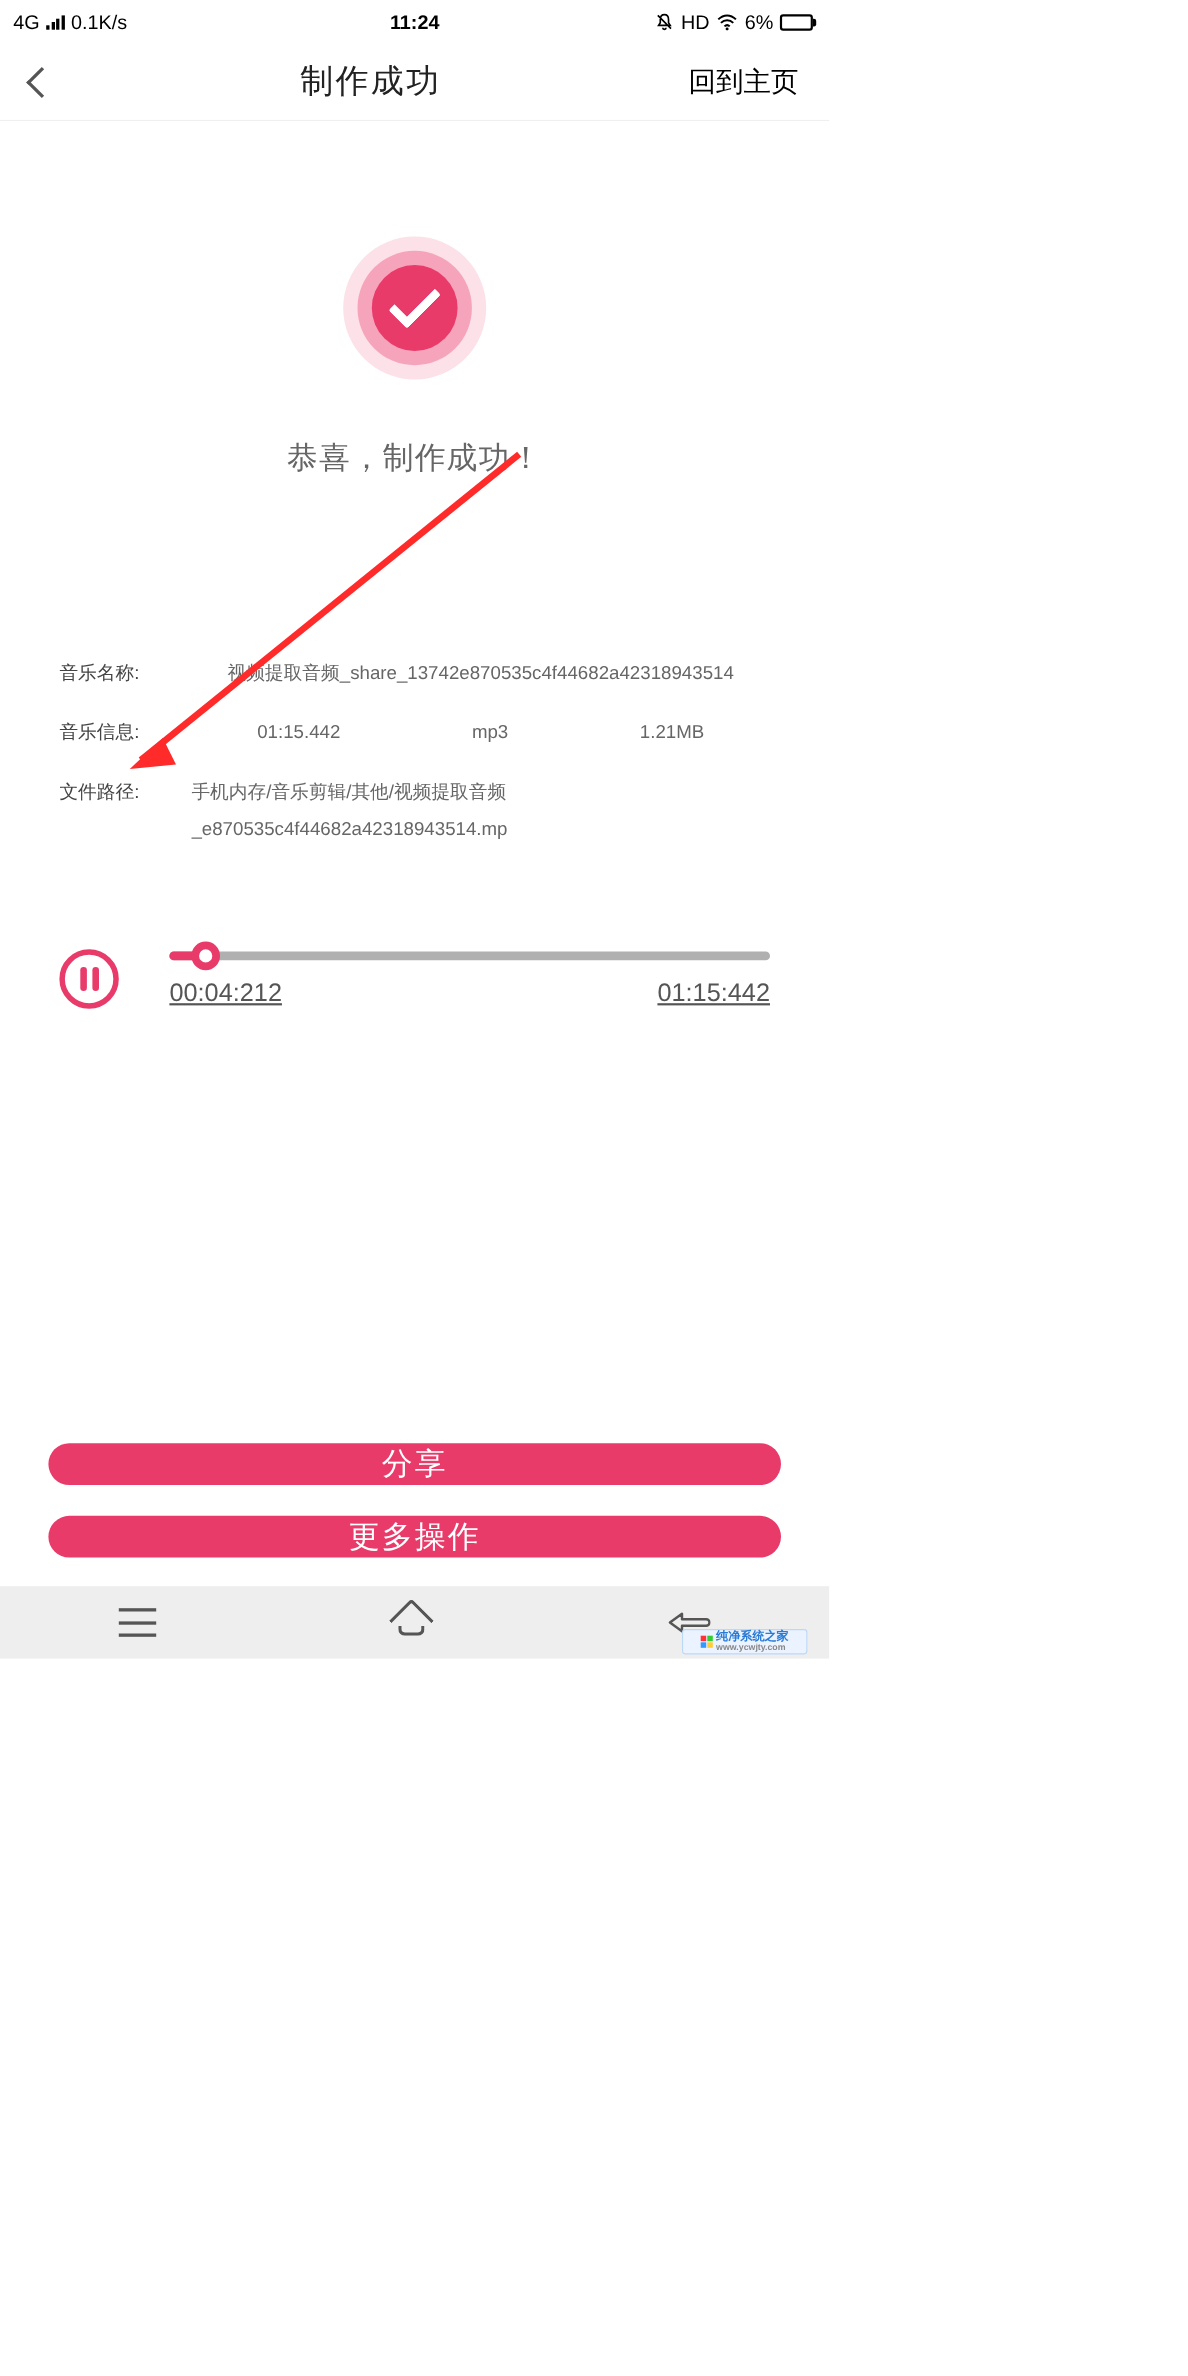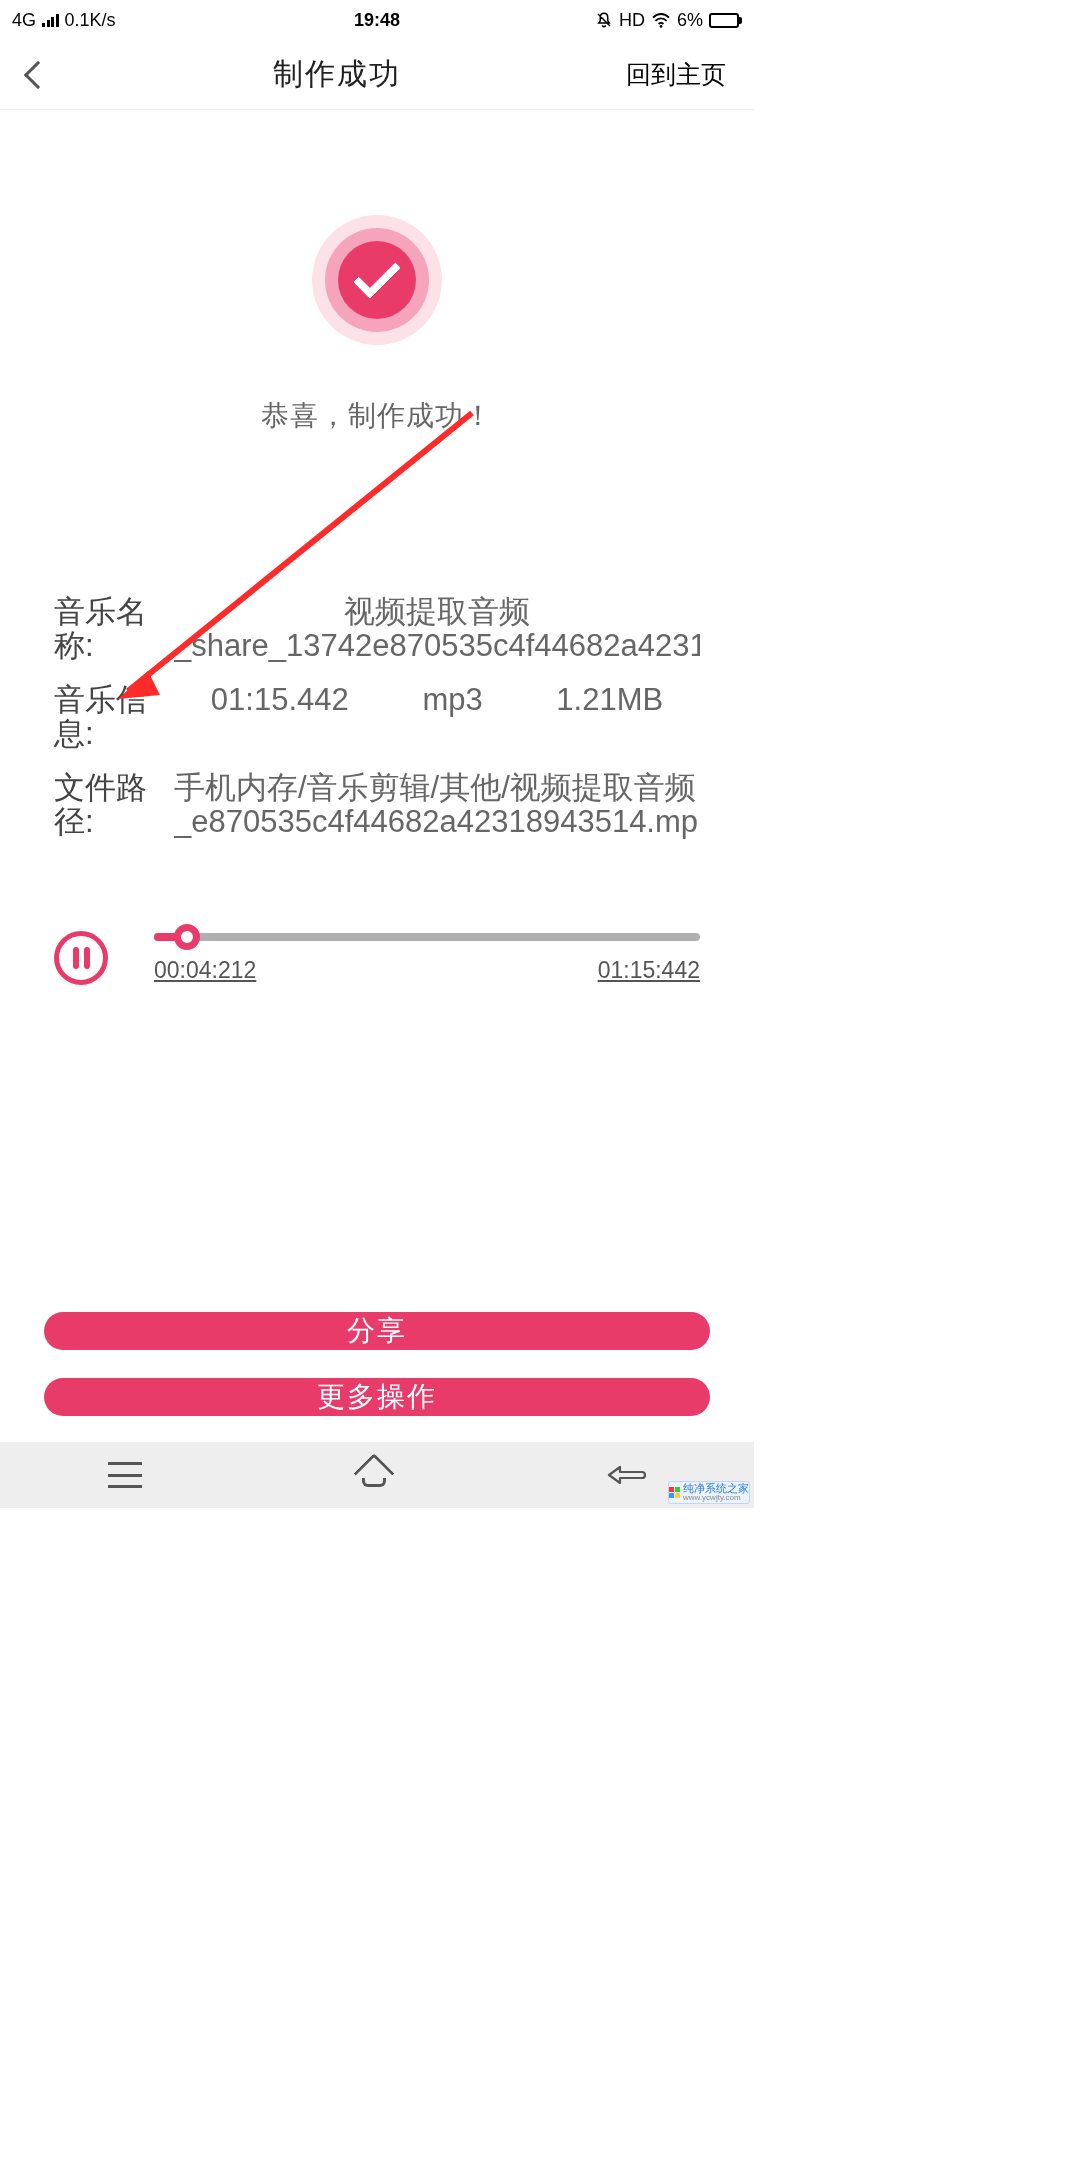--- a/index.html
+++ b/index.html
@@ -55,21 +55,21 @@
       position: relative;
     }
     .ring-outer { position:absolute; inset:0; border-radius:50%; background:#fce1e8; }
     .ring-mid   { position:absolute; inset:13px; border-radius:50%; background:#f6a4bb; }
     .ring-inner { position:absolute; inset:26px; border-radius:50%; background:#e83b6a; display:flex; align-items:center; justify-content:center; }
     .check-mark { width: 44px; height: 24px; border-left: 8px solid #fff; border-bottom: 8px solid #fff; transform: rotate(-45deg); margin-top:-10px; border-radius:3px; }
     .success-text { margin-top: 52px; font-size: 28px; color: #666; letter-spacing: 1px; }
 
     
     .info-block { padding: 0 54px; margin-top: 160px; color:#555; }
-    .info-row { display: flex; align-items: flex-start; margin-bottom: 20px; font-size: 31px; line-height: 34px; }
+    .info-row { display: flex; align-items: flex-start; margin-bottom: 20px; font-size: 17px; line-height: 34px; }
     .info-label { flex: 0 0 120px; color:#444; }
     .info-value { flex: 1; text-align: center; color:#666; overflow:hidden; }
     .info-value.left { text-align: left; }
     .info-multi { display:flex; justify-content:space-around; flex:1; color:#666; }
 
     
     .player { padding: 0 54px; margin-top: 92px; display:flex; align-items:center; gap: 46px; }
     .play-btn {
       width: 54px; height: 54px; border-radius: 50%; border: 5px solid #e83b6a;
       display:flex; align-items:center; justify-content:center; gap:5px;
@@ -114,24 +114,24 @@
     }
     .nav-home::after {
       content:""; position:absolute; left:50%; top:-4px; width:26px; height:26px;
       border-top:3px solid #555; border-left:3px solid #555;
       transform: translateX(-50%) rotate(45deg); border-radius:4px 0 0 0;
     }
     .nav-back { width:40px; height:20px; }
 
     
     .watermark {
-      position:absolute; right:4px; bottom:4px;
+      position:absolute; right:20px; bottom:4px;
       font-size:11px; color:#2a7bd6; background:#eaf3ff;
-      border:1px solid #bcd8f5; padding:1px 0; border-radius:3px;
-      display:flex; align-items:center; gap:3px;
+      border:1px solid #bcd8f5; padding:1px 16px; border-radius:3px;
+      display:flex; align-items:center; gap:3px;font-weight:bold;
     }
     .wm-sq { display:inline-grid; grid-template-columns:repeat(2,5px); grid-template-rows:repeat(2,5px); gap:1px; }
     .wm-sq i:nth-child(1){background:#f33}
     .wm-sq i:nth-child(2){background:#3c3}
     .wm-sq i:nth-child(3){background:#39f}
     .wm-sq i:nth-child(4){background:#fc3}
     .wm-text { display:flex; flex-direction:column; line-height:1; }
     .wm-text small { font-size:8px; color:#888; }
   </style>
 </head>
@@ -141,21 +141,21 @@
   <div class="status-left">
     <span>4G</span>
     <span class="signal-bars">
         <span></span>
         <span></span>
         <span></span>
         <span></span>
       </span>
     <span>0.1K/s</span>
   </div>
-  <div class="status-center">19:48</div>
+  <div class="status-center">11:24</div>
   <div class="status-right">
     <svg width="18" height="18" viewBox="0 0 24 24">
       <path d="M12 3c-3 0-5 2.5-5 6v4l-2 3h14l-2-3V9c0-3.5-2-6-5-6zm-2 16a2 2 0 004 0M4 4l16 16" fill="none" stroke="#000" stroke-width="2"></path>
     </svg>
     <span>HD</span>
     <svg width="20" height="16" viewBox="0 0 24 20">
       <path d="M2 7c6-6 14-6 20 0M5 11c4-4 10-4 14 0M9 15c2-2 4-2 6 0" fill="none" stroke="#000" stroke-width="2.3"></path>
       <circle cx="12" cy="18" r="1.7" fill="#000"></circle>
     </svg>
     <span>6%</span>

